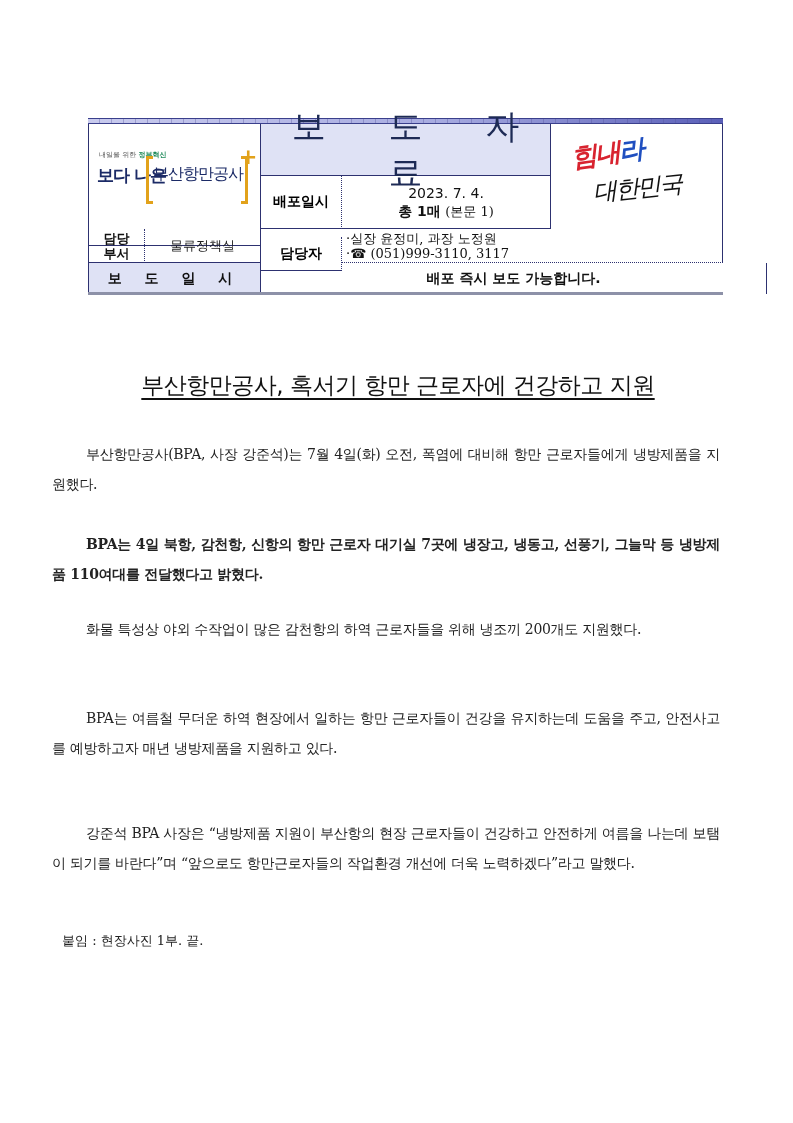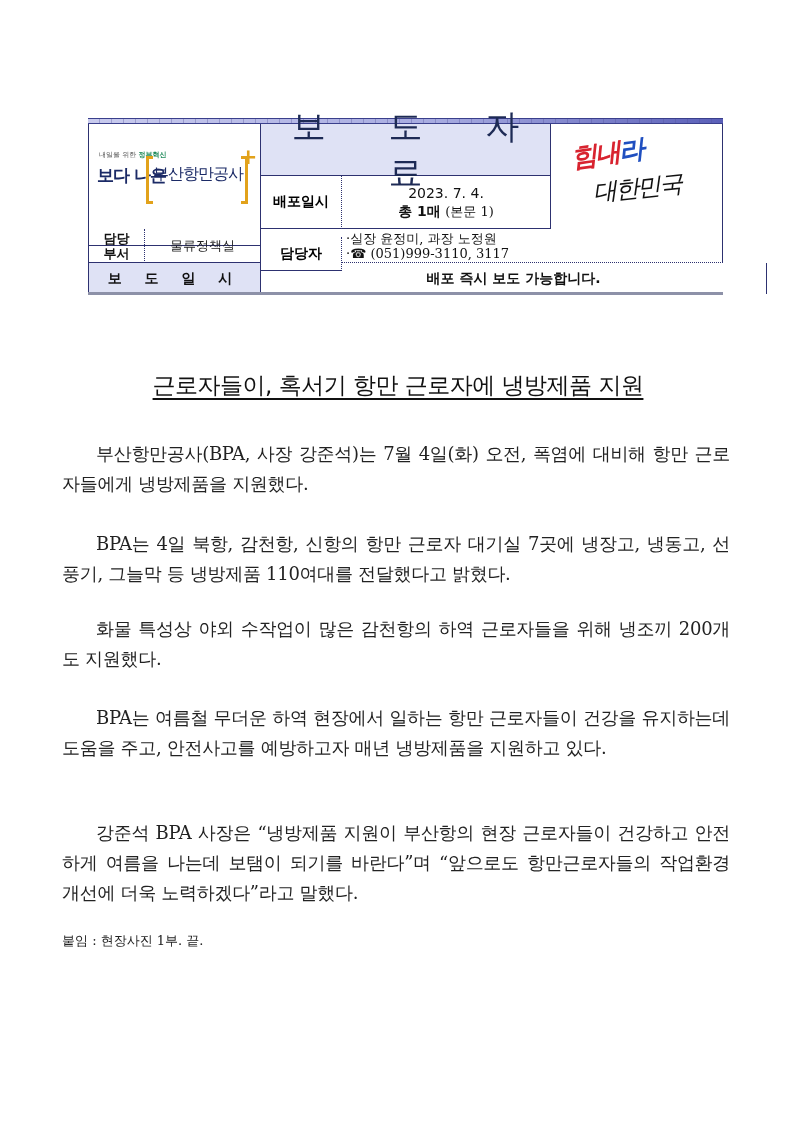--- a/index.html
+++ b/index.html
@@ -63,24 +63,24 @@
   .slogan-1 { position:absolute; left:0; top:0; font-family:"DejaVu Sans",sans-serif; font-weight:bold; font-size:26px;
               color:#d8232f; font-style:italic; letter-spacing:-2px; transform:rotate(-8deg); }
   .slogan-1 .blue { color:#1f4fc0; }
   .slogan-2 { position:absolute; left:22px; top:36px; font-family:"DejaVu Serif",serif; font-size:24px; color:#111;
               font-style:italic; letter-spacing:-2px; transform:rotate(-6deg); }
 
   
   .headline { position:absolute; left:78px; top:370px; width:640px; text-align:center;
               font-family:"DejaVu Sans", sans-serif; font-size:23px; color:#111;
               text-decoration:underline; text-underline-offset:5px; text-decoration-thickness:2px; letter-spacing:-0.5px; }
-  .para { position:absolute; left:62px; width:668px; font-family:"DejaVu Serif", serif; font-size:18px;
+  .para { position:absolute; left:52px; width:668px; font-family:"DejaVu Serif", serif; font-size:14px;
           line-height:30px; color:#222; text-align:justify; text-indent:34px; letter-spacing:-0.3px; }
   .p1 { top:439px; }
-  .p2 { top:529px; }
+  .p2 { top:529px;font-weight:bold; }
   .p3 { top:614px; }
   .p4 { top:703px; }
   .p5 { top:818px; }
   .attach { position:absolute; left:62px; top:932px; font-family:"DejaVu Serif", serif; font-size:13px; color:#222; }
 </style>
 </head>
 <body>
 
 <div class="hdr">
   <div class="hdr-band">
@@ -142,21 +142,21 @@
 
   <div class="cell rel-label-cell b-l b-r center">
     <span class="rel-label">보 도 일 시</span>
   </div>
   <div class="cell rel-val-cell b-r center">
     <span class="rel-val">배포 즉시 보도 가능합니다.</span>
   </div>
   <div class="hdr-bottom"></div>
 </div>
 
-<div class="headline">근로자들이, 혹서기 항만 근로자에 냉방제품 지원</div>
+<div class="headline">부산항만공사, 혹서기 항만 근로자에 건강하고 지원</div>
 
 <p class="para p1" style="margin:0">부산항만공사(BPA, 사장 강준석)는 7월 4일(화) 오전, 폭염에 대비해 항만 근로자들에게 냉방제품을 지원했다.</p>
 <p class="para p2" style="margin:0">BPA는 4일 북항, 감천항, 신항의 항만 근로자 대기실 7곳에 냉장고, 냉동고, 선풍기, 그늘막 등 냉방제품 110여대를 전달했다고 밝혔다.</p>
 <p class="para p3" style="margin:0">화물 특성상 야외 수작업이 많은 감천항의 하역 근로자들을 위해 냉조끼 200개도 지원했다.</p>
 <p class="para p4" style="margin:0">BPA는 여름철 무더운 하역 현장에서 일하는 항만 근로자들이 건강을 유지하는데 도움을 주고, 안전사고를 예방하고자 매년 냉방제품을 지원하고 있다.</p>
 <p class="para p5" style="margin:0">강준석 BPA 사장은 “냉방제품 지원이 부산항의 현장 근로자들이 건강하고 안전하게 여름을 나는데 보탬이 되기를 바란다”며 “앞으로도 항만근로자들의 작업환경 개선에 더욱 노력하겠다”라고 말했다.</p>
 
 <div class="attach">붙임 : 현장사진 1부.  끝.</div>
 
 </body></html>

